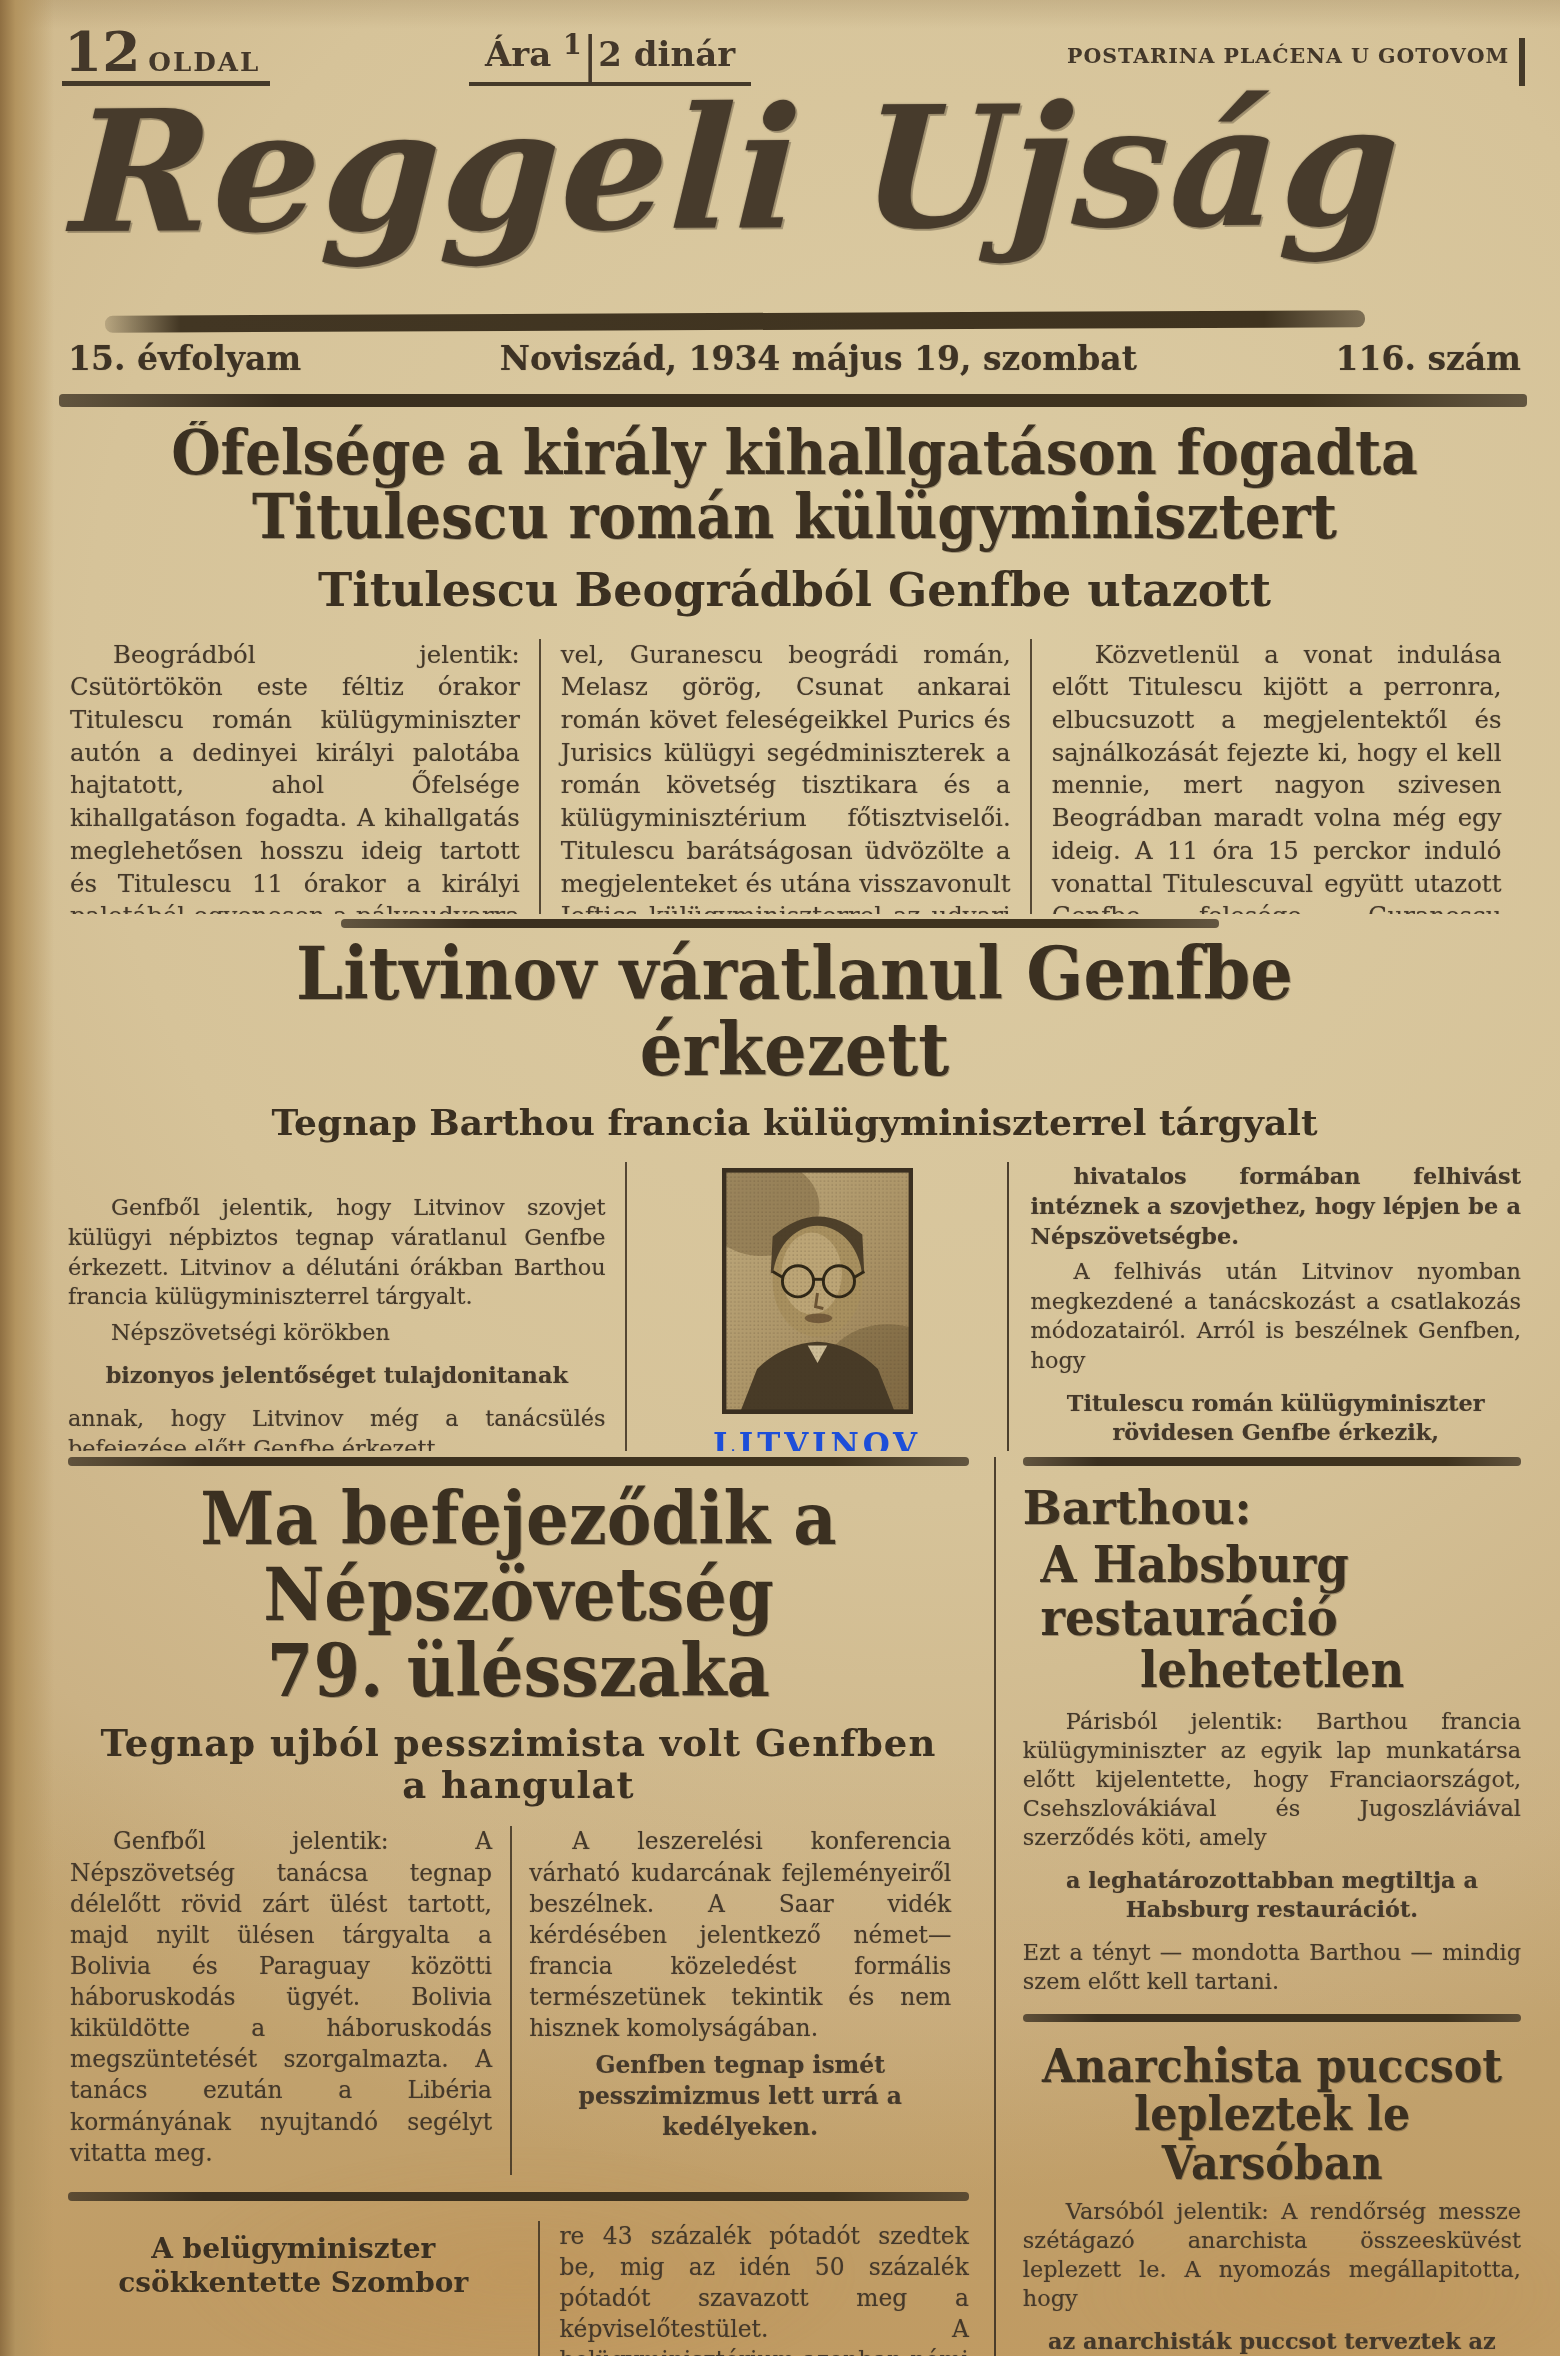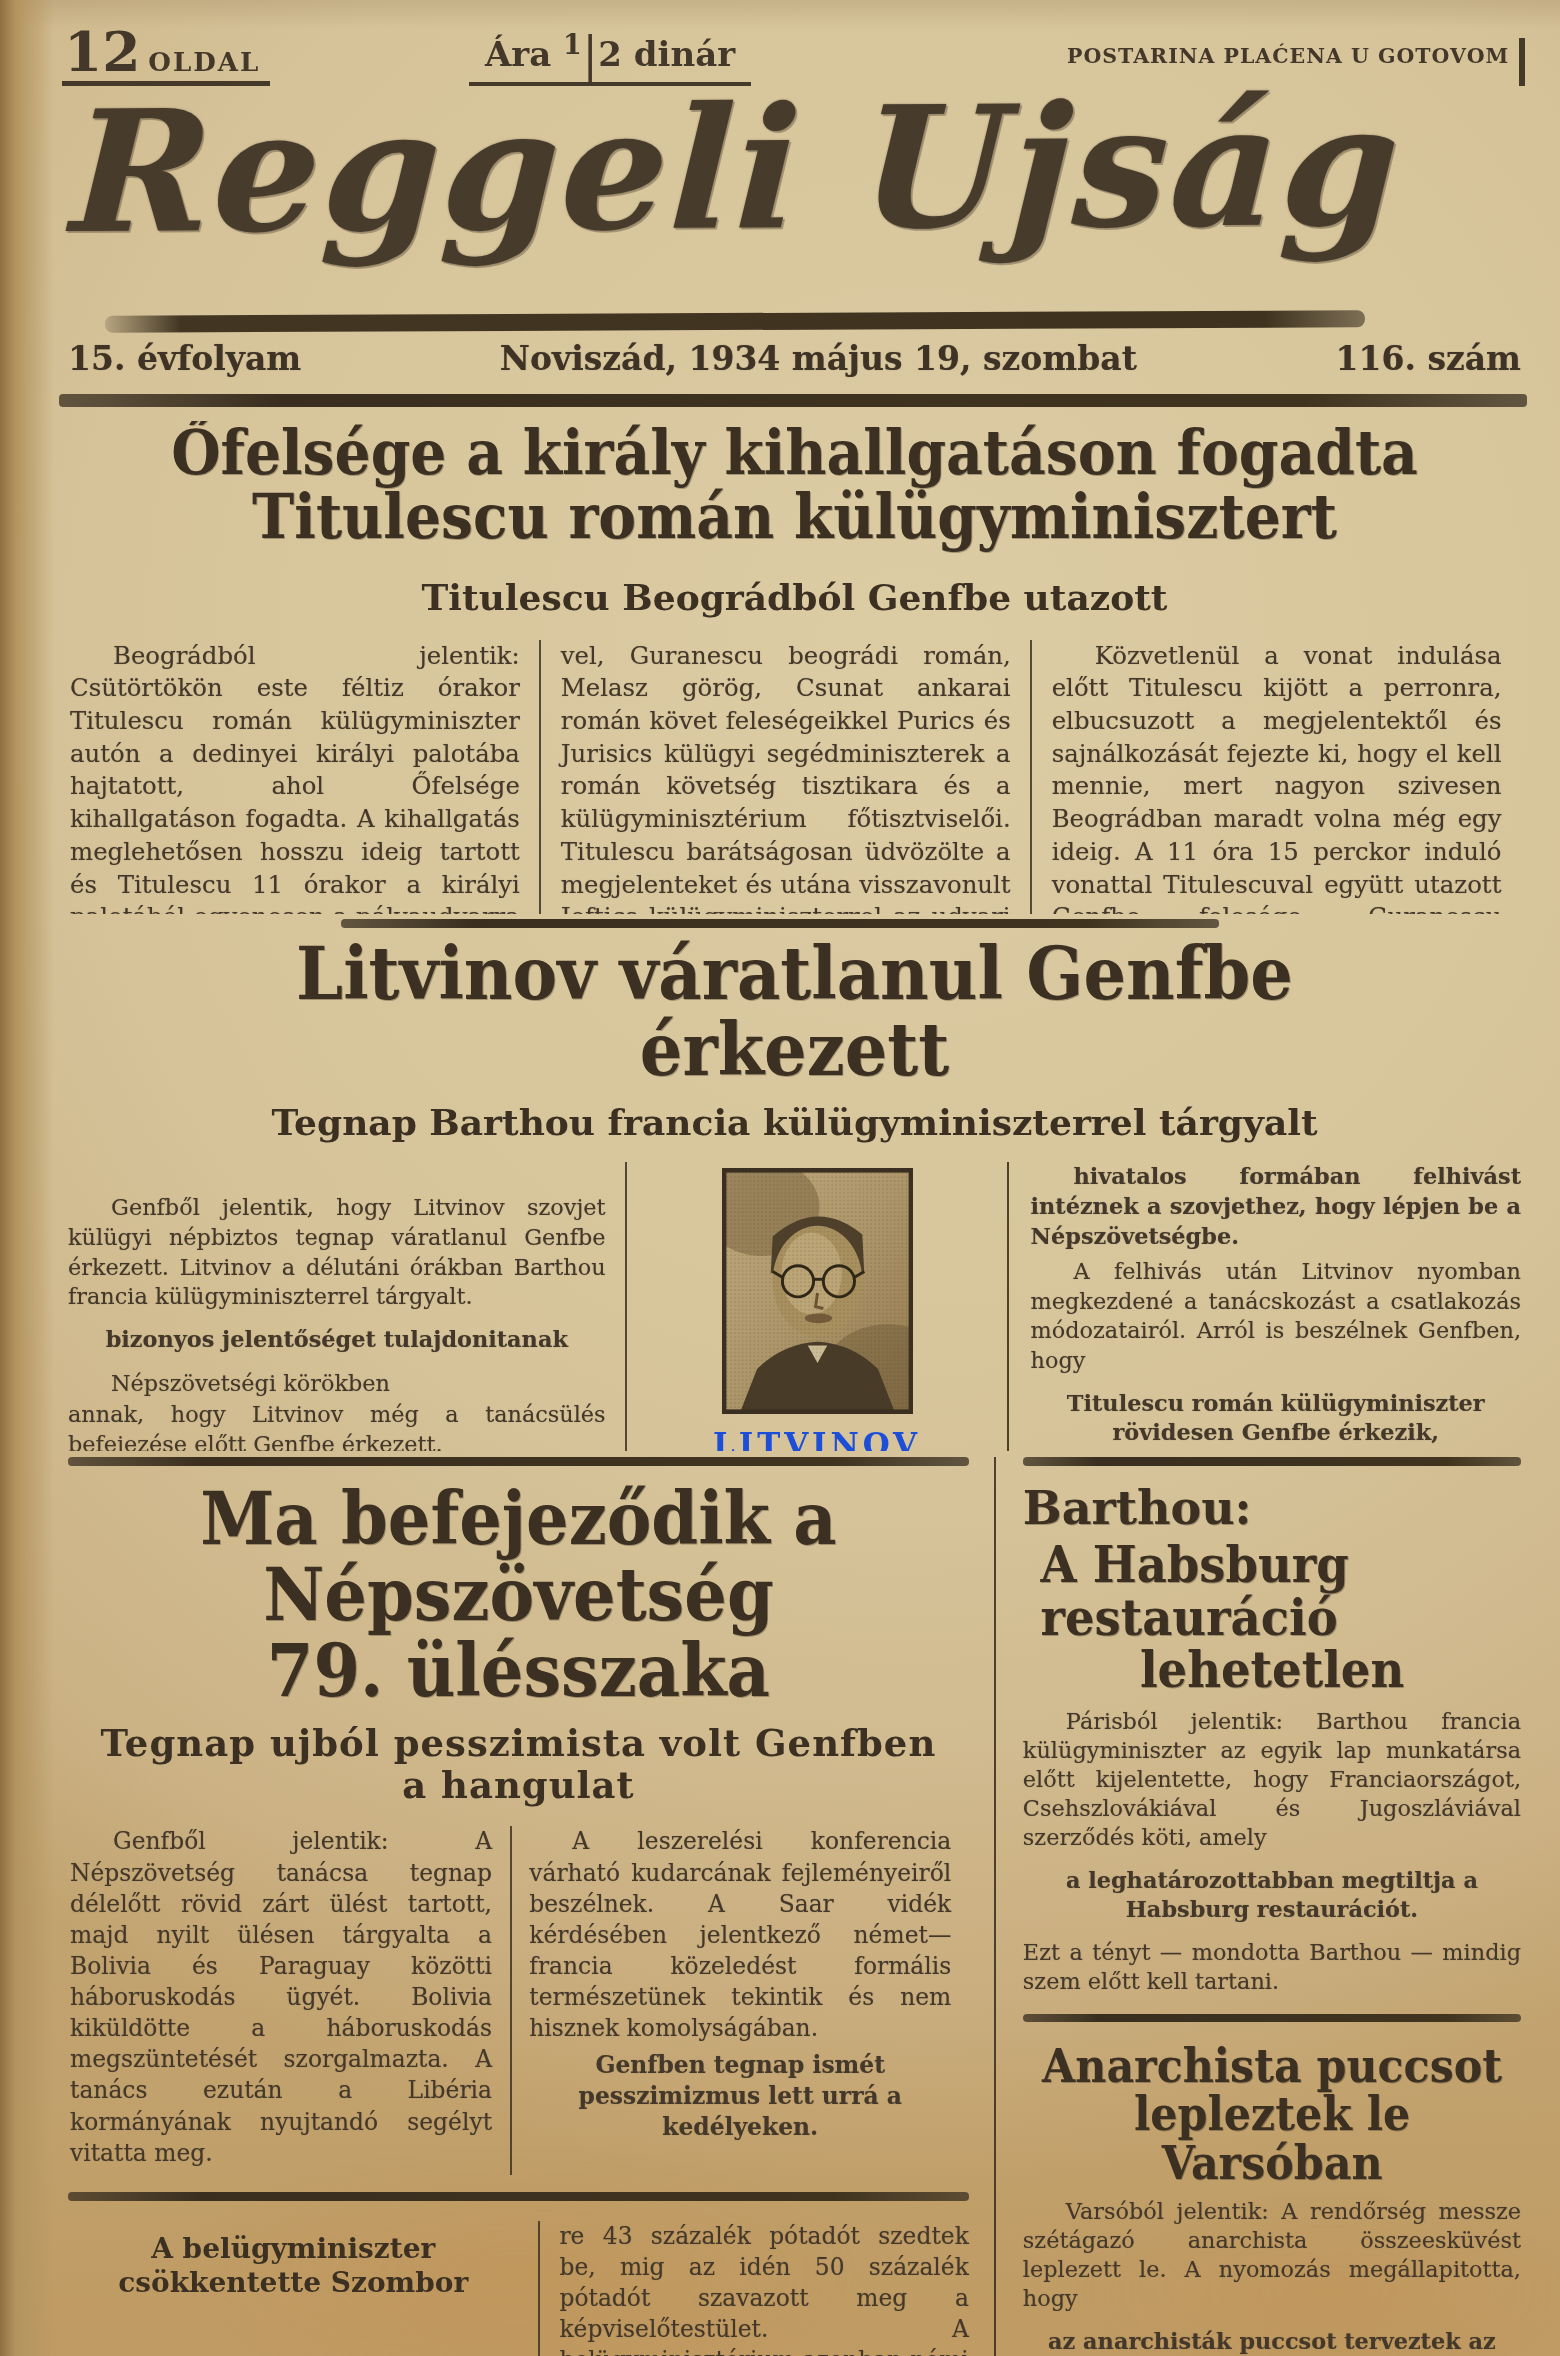--- a/index.html
+++ b/index.html
@@ -53,21 +53,21 @@
     border-radius:7.8px;transform:rotate(-.25deg);}
 
   
   .dateline{left:68px;right:39px;top:339px;display:flex;justify-content:space-between;align-items:baseline;
             font-weight:bold;font-size:33px;color:#3e3325;text-shadow:0 0 1px rgba(58,47,32,.5);}
   .rule-a{left:59px;right:33px;top:394px;height:12.7px;}
 
   
   .lead{left:68px;right:39px;top:421px;height:493px;overflow:hidden;}
   .lead .headline{font-size:61px;}
-  .lead-subhead{font-size:36px;font-weight:bold;text-align:center;margin-top:27px;color:#3b3021;}
+  .lead-subhead{font-size:46px;font-weight:bold;text-align:center;margin-top:14px;color:#3b3021;}
   .lead-cols{display:flex;margin-top:21.5px;}
   .lead-col{flex:1;padding:0 19.5px;}
   .lead-col:first-child{padding-left:2px;}
   .lead-col + .lead-col{border-left:2px solid rgba(62,50,34,.85);}
 
   .rule-b{left:341px;width:878px;top:919px;height:8.8px;}
 
   
   .litvinov{left:68px;right:39px;top:936px;height:515px;overflow:hidden;}
   .litvinov .headline{font-size:72px;}
@@ -164,22 +164,22 @@
 
 <div class="sec litvinov">
   <h1 class="headline" style="margin:0;">
     <span class="squish">Litvinov váratlanul Genfbe</span>
     <span class="squish">érkezett</span>
   </h1>
   <div class="lv-subhead">Tegnap Barthou francia külügyminiszterrel tárgyalt</div>
   <div class="lv-body">
     <div class="lv-left">
       <p class="bt indent">Genfből jelentik, hogy Litvinov szovjet külügyi népbiztos tegnap váratlanul Genfbe érkezett. Litvinov a délutáni órákban Barthou francia külügyminiszterrel tárgyalt.</p>
+      <p class="bt indent" style="margin-bottom:2px;">Népszövetségi körökben</p>
       <p class="bt boldcenter">bizonyos jelentőséget tulajdonitanak</p>
-      <p class="bt indent" style="margin-bottom:2px;">Népszövetségi körökben</p>
       <p class="bt">annak, hogy Litvinov még a tanácsülés befejezése előtt Genfbe érkezett.</p>
       <p class="bt indent">Litvinov genfi tartózkodásával kapcsolatban népszövetségi körökben valószinünek tartják, hogy a tanács mai záróülésén</p>
     </div>
     <div class="lv-mid">
       <div class="photo-frame">
         <svg width="191" height="246" viewBox="0 0 196 252" xmlns="http://www.w3.org/2000/svg">
           <defs>
             <linearGradient id="bg" x1="0" y1="0" x2="1" y2="1">
               <stop offset="0" stop-color="#c0ab7e"></stop>
               <stop offset="0.5" stop-color="#ad9669"></stop>

